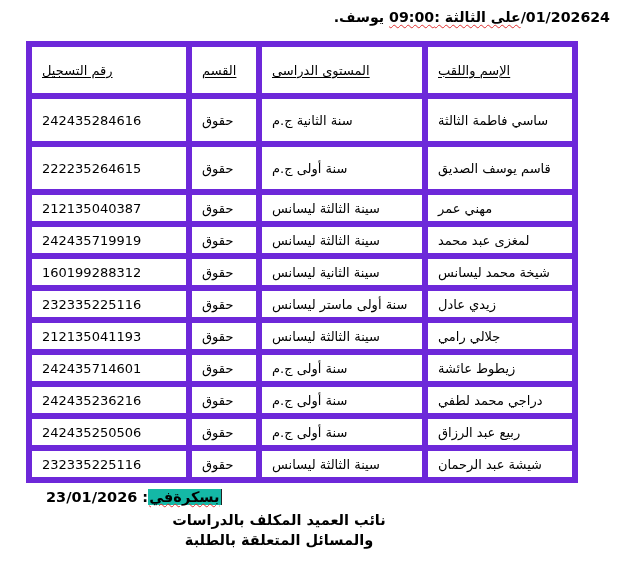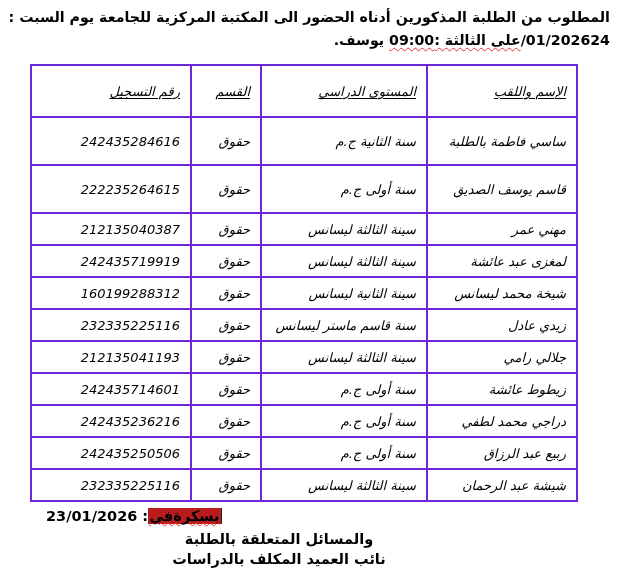--- a/index.html
+++ b/index.html
@@ -55,30 +55,29 @@
   }
   table.roster {
     width: 546px;
     border-collapse: collapse;
     table-layout: fixed;
     direction: rtl;
     background: #fff;
   }
   table.roster th,
   table.roster td {
-    border: 2px solid #6d28d9;
+    border: 6px solid #6d28d9;
     padding: 0 10px;
     font-size: 13px;
     font-weight: normal;
-    text-align: right;
+    text-align: left;
     vertical-align: middle;
     height: 32px;
     white-space: nowrap;
     overflow: hidden;
-    font-style: italic;
   }
   table.roster thead th {
     height: 52px;
     font-weight: normal;
   }
   table.roster thead th span.hdr {
     text-decoration: underline;
     text-decoration-thickness: 1px;
     text-underline-offset: 2px;
     font-size: 13px;
@@ -104,21 +103,21 @@
     text-align: left;
   }
   .place-date {
     font-weight: bold;
     font-size: 14.5px;
     text-align: left;
     padding-left: 46px;
     white-space: nowrap;
   }
   .hl {
-    background: #b91c1c;
+    background: #14b8a6;
     text-decoration: underline;
     text-decoration-color: #e03030;
     text-decoration-style: wavy;
     text-decoration-thickness: 1px;
     text-underline-offset: 1px;
     border-right: 1px solid #222;
     padding: 0 1px;
   }
   .sig-block {
     margin-top: 6px;
@@ -127,21 +126,20 @@
     font-weight: bold;
     font-size: 14.5px;
     line-height: 1.35;
   }
   .sig-line { white-space: nowrap; }
 </style>
 </head>
 <body>
 
 <div class="notice">
-  <div class="notice-line notice-line-1">المطلوب من الطلبة المذكورين أدناه الحضور الى المكتبة المركزية للجامعة يوم السبت  :</div>
   <div class="notice-line notice-line-2">
     <span class="ltr-num">24</span><span class="ltr-num">/01/2026</span><span class="sq-red">على الثالثة :</span><span class="ltr-num sq-red">09:00</span><span> يوسف.</span>
   </div>
 </div>
 
 <div class="table-wrap">
   <table class="roster">
     <colgroup>
       <col class="c-name">
         <col class="c-level">
@@ -151,52 +149,52 @@
     <thead>
       <tr>
         <th><span class="hdr">الإسم واللقب</span></th>
         <th><span class="hdr">المستوى الدراسي</span></th>
         <th><span class="hdr">القسم</span></th>
         <th><span class="hdr">رقم التسجيل</span></th>
       </tr>
     </thead>
     <tbody id="roster-body">
         <tr class="tall">
-          <td class="name">ساسي فاطمة بالطلبة</td>
+          <td class="name">ساسي فاطمة الثالثة</td>
           <td class="level">سنة الثانية ج.م</td>
           <td class="dept">حقوق</td>
           <td class="reg">242435284616</td>
         </tr>
         <tr class="tall">
           <td class="name">قاسم يوسف الصديق</td>
           <td class="level">سنة  أولى ج.م</td>
           <td class="dept">حقوق</td>
           <td class="reg">222235264615</td>
         </tr>
         <tr>
           <td class="name">مهني عمر</td>
           <td class="level">سينة  الثالثة ليسانس</td>
           <td class="dept">حقوق</td>
           <td class="reg">212135040387</td>
         </tr>
         <tr>
-          <td class="name">لمغزى عبد عائشة</td>
+          <td class="name">لمغزى عبد محمد</td>
           <td class="level">سينة الثالثة ليسانس</td>
           <td class="dept">حقوق</td>
           <td class="reg">242435719919</td>
         </tr>
         <tr>
           <td class="name">شيخة محمد ليسانس</td>
           <td class="level">سينة الثانية ليسانس</td>
           <td class="dept">حقوق</td>
           <td class="reg">160199288312</td>
         </tr>
         <tr>
           <td class="name">زيدي عادل</td>
-          <td class="level">سنة قاسم ماستر ليسانس</td>
+          <td class="level">سنة أولى ماستر ليسانس</td>
           <td class="dept">حقوق</td>
           <td class="reg">232335225116</td>
         </tr>
         <tr>
           <td class="name">جلالي رامي</td>
           <td class="level">سينة  الثالثة  ليسانس</td>
           <td class="dept">حقوق</td>
           <td class="reg">212135041193</td>
         </tr>
         <tr>
@@ -225,16 +223,16 @@
         </tr>
       </tbody>
   </table>
 </div>
 
 <div class="footer">
   <div class="place-date">
     <span class="hl">بسكرةفي</span><span>: </span><span class="ltr-num">23/01/2026</span>
   </div>
   <div class="sig-block">
+    <div class="sig-line">نائب العميد المكلف بالدراسات</div>
     <div class="sig-line">والمسائل المتعلقة بالطلبة</div>
-    <div class="sig-line">نائب العميد المكلف بالدراسات</div>
   </div>
 </div>
 
 </body></html>

